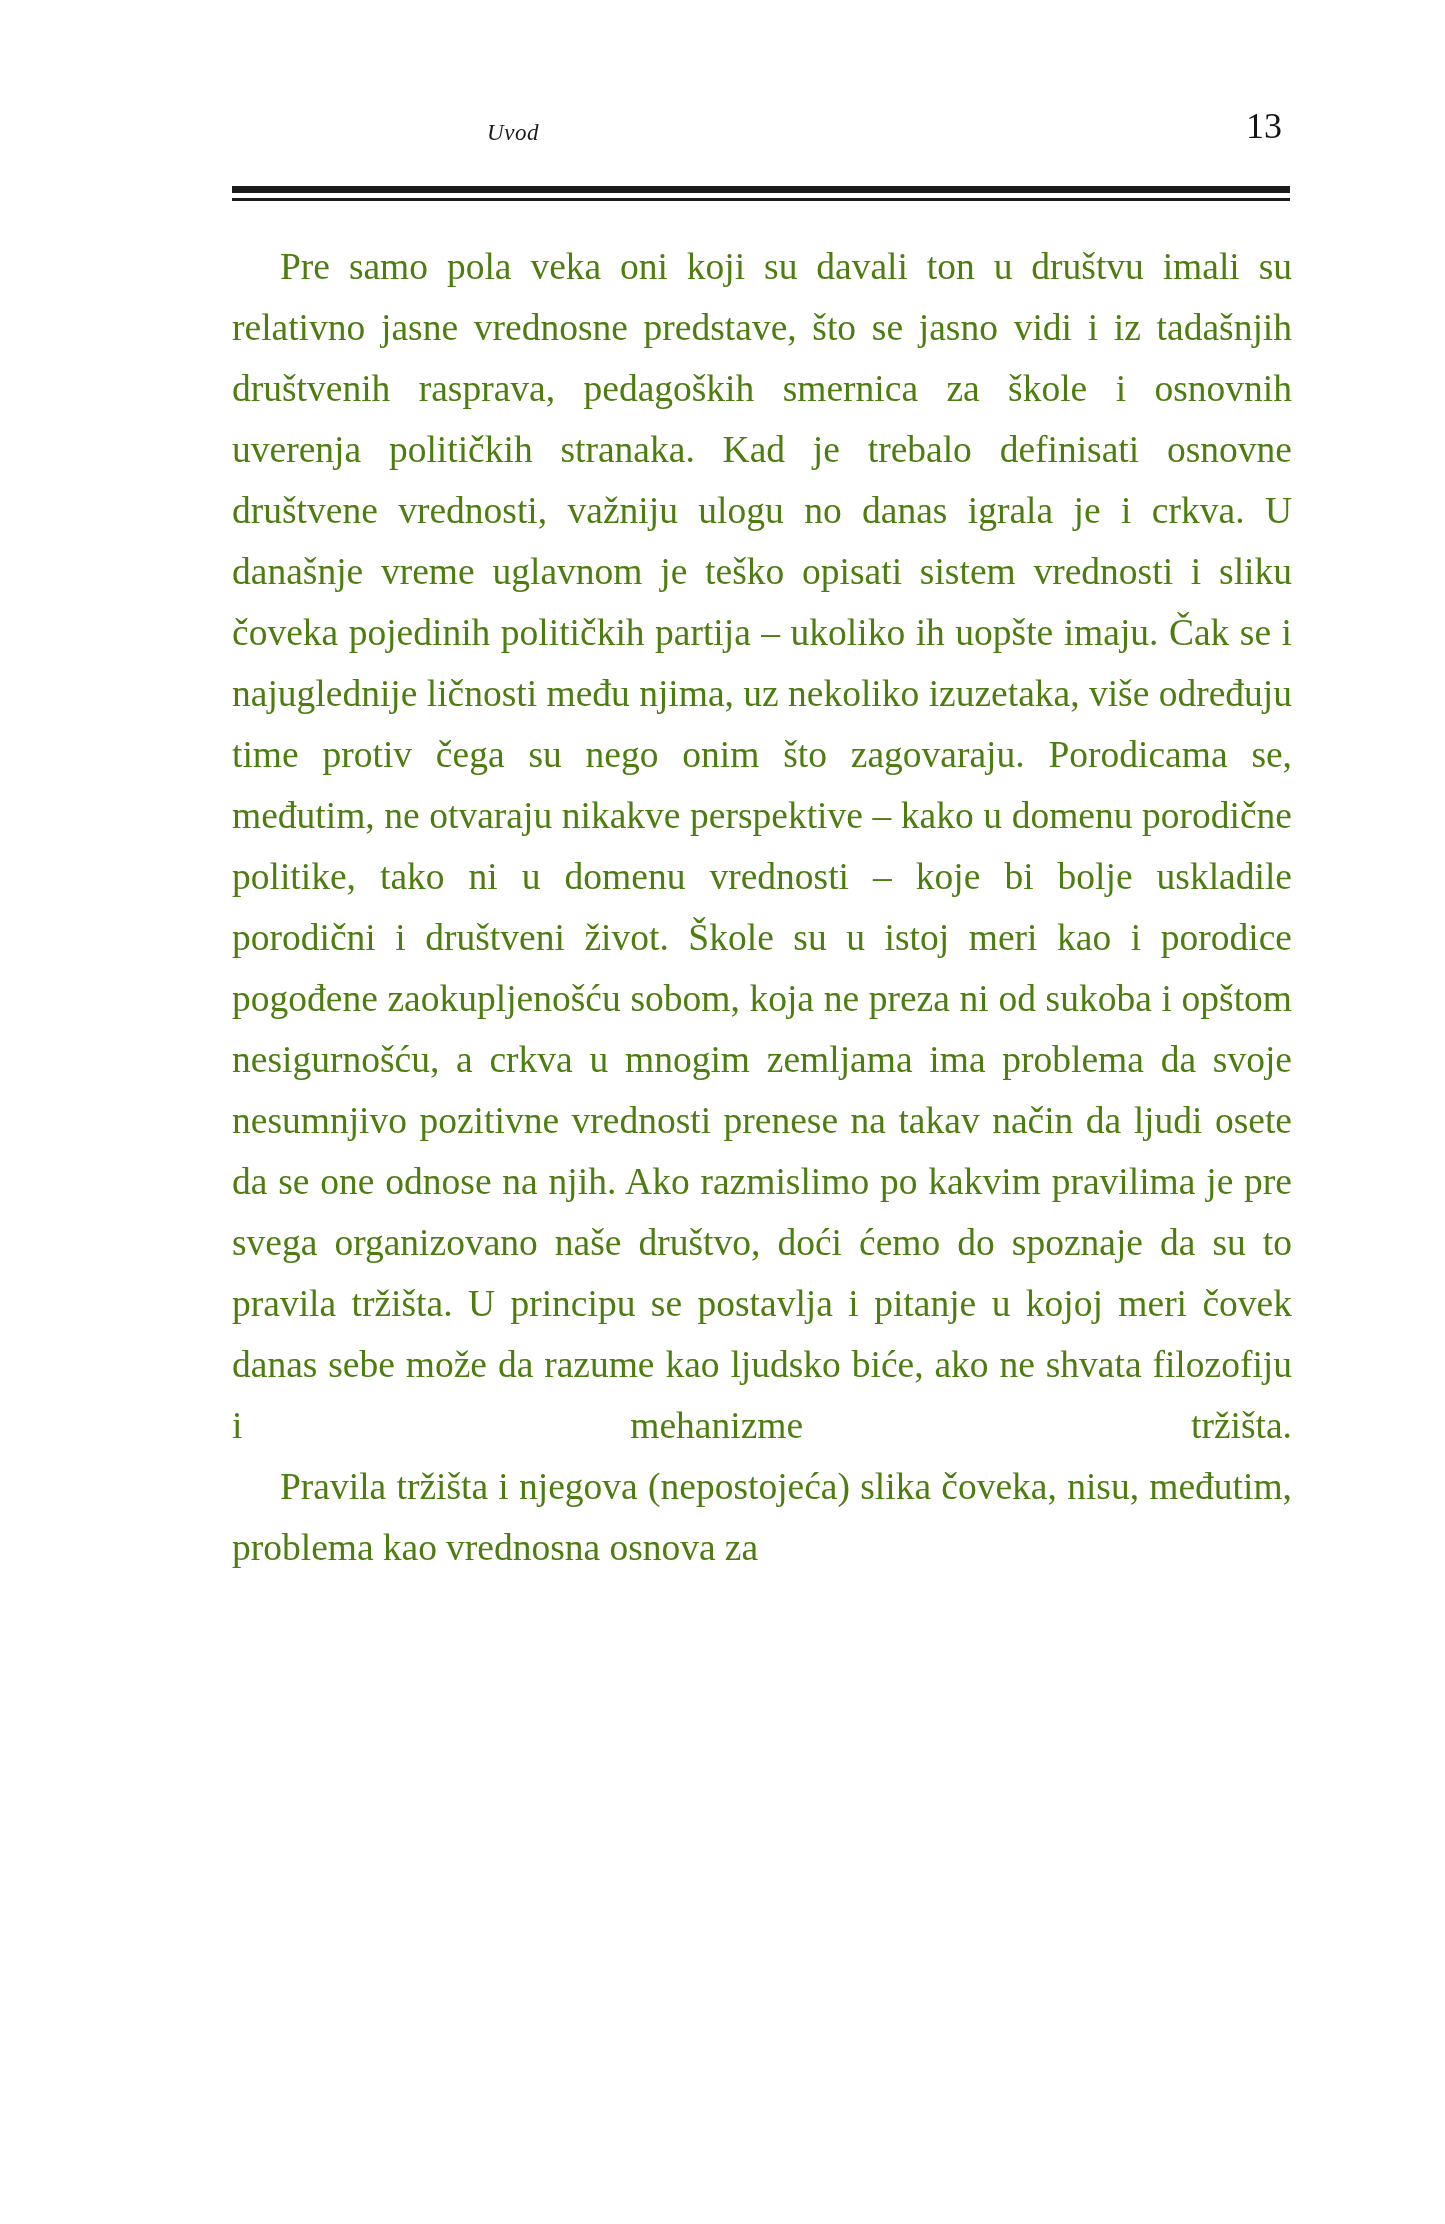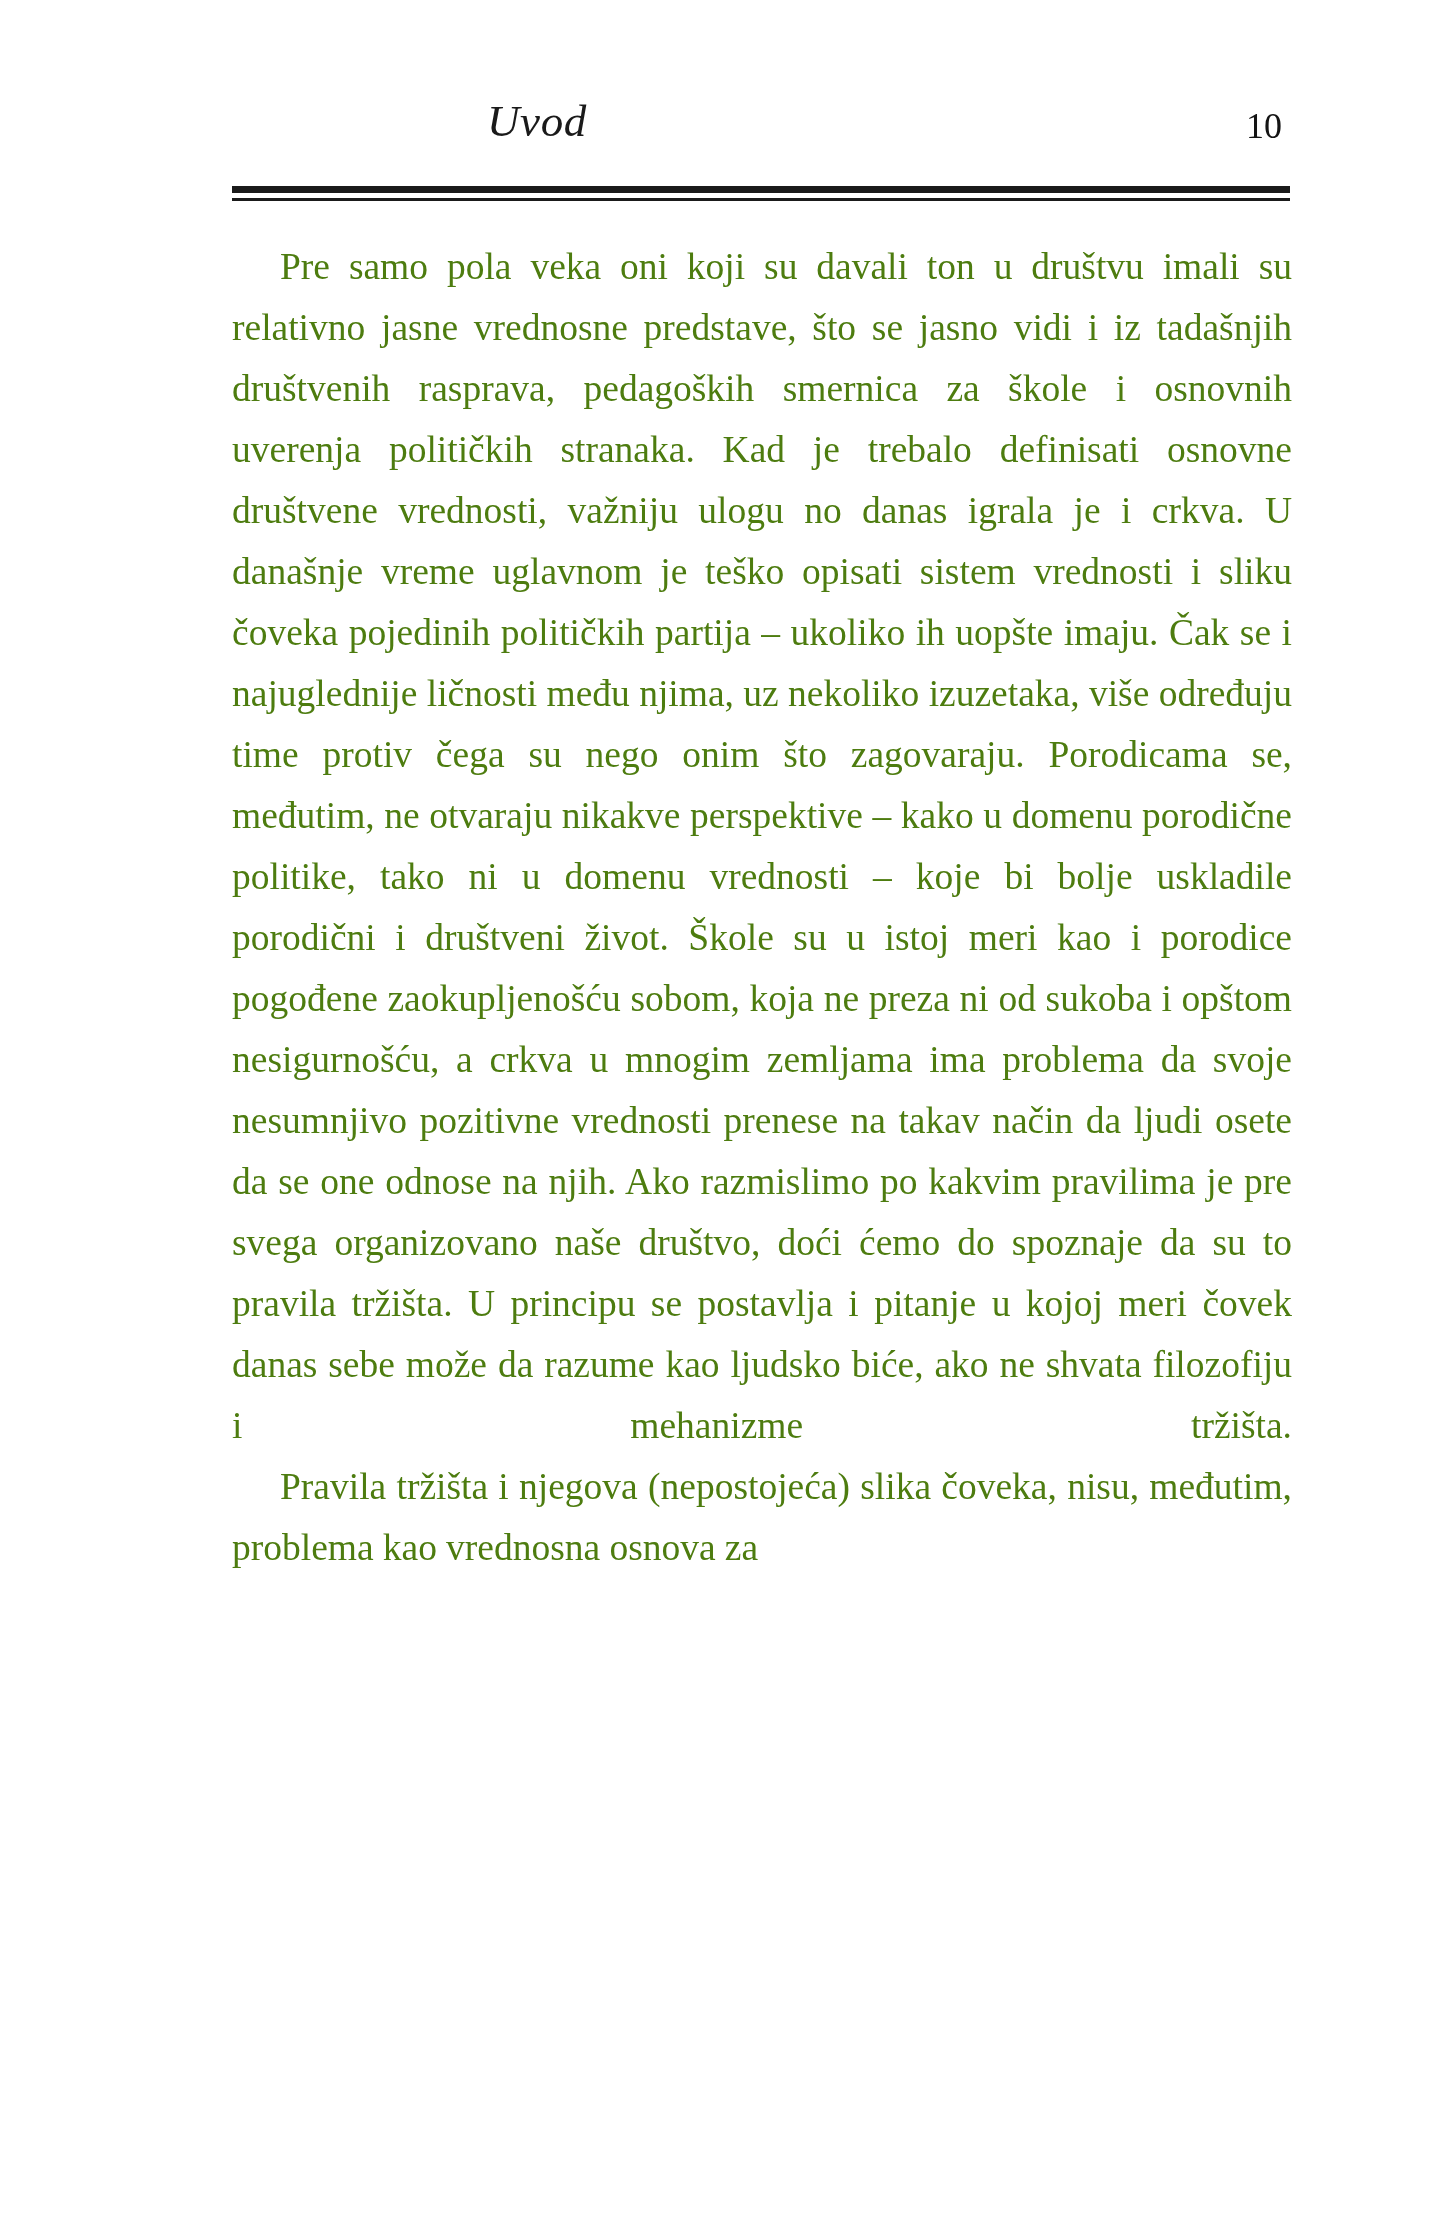--- a/index.html
+++ b/index.html
@@ -31,21 +31,21 @@
     left: 232px;
     top: 88px;
     width: 1058px;
     height: 56px;
     display: flex;
     align-items: flex-end;
     justify-content: space-between;
   }
   .running-title {
     font-style: italic;
-    font-size: 45px;
+    font-size: 23px;
     letter-spacing: 0.6px;
     line-height: 1;
     color: #1a1a1a;
     
     margin-left: 255px;
   }
   .folio {
     font-size: 36px;
     line-height: 1;
     color: #141414;
@@ -102,21 +102,21 @@
     margin-top: 0;
   }
 </style>
 </head>
 <body>
 
 <div class="page">
 
   <div class="running-head">
     <span class="running-title">Uvod</span>
-    <span class="folio">10</span>
+    <span class="folio">13</span>
   </div>
 
   <div class="rules">
     <div class="rule-thick"></div>
     <div class="rule-gap"></div>
     <div class="rule-thin"></div>
   </div>
 
   <div class="body-text">
     <p class="para justify-last">Pre samo pola veka oni koji su davali ton u društvu imali su relativno jasne vrednosne predstave, što se jasno vidi i iz tadašnjih društvenih rasprava, pedago­ških smernica za škole i osnovnih uverenja političkih stranaka. Kad je trebalo definisati osnovne društve­ne vrednosti, važniju ulogu no danas igrala je i crkva. U današnje vreme uglavnom je teško opisati sistem vrednosti i sliku čoveka pojedinih političkih partija – ukoliko ih uopšte imaju. Čak se i najuglednije ličnosti među njima, uz nekoliko izuzetaka, više određuju time protiv čega su nego onim što zagovaraju. Porodicama se, međutim, ne otvaraju nikakve perspektive – kako u domenu porodične politike, tako ni u domenu vred­nosti – koje bi bolje uskladile porodični i društveni život. Škole su u istoj meri kao i porodice pogođene zaokupljenošću sobom, koja ne preza ni od sukoba i opštom nesigurnošću, a crkva u mnogim zemljama ima problema da svoje nesumnjivo pozitivne vrednosti pre­nese na takav način da ljudi osete da se one odnose na njih. Ako razmislimo po kakvim pravilima je pre svega organizovano naše društvo, doći ćemo do spoznaje da su to pravila tržišta. U principu se postavlja i pitanje u kojoj meri čovek danas sebe može da razume kao ljud­sko biće, ako ne shvata filozofiju i mehanizme tržišta.</p>

